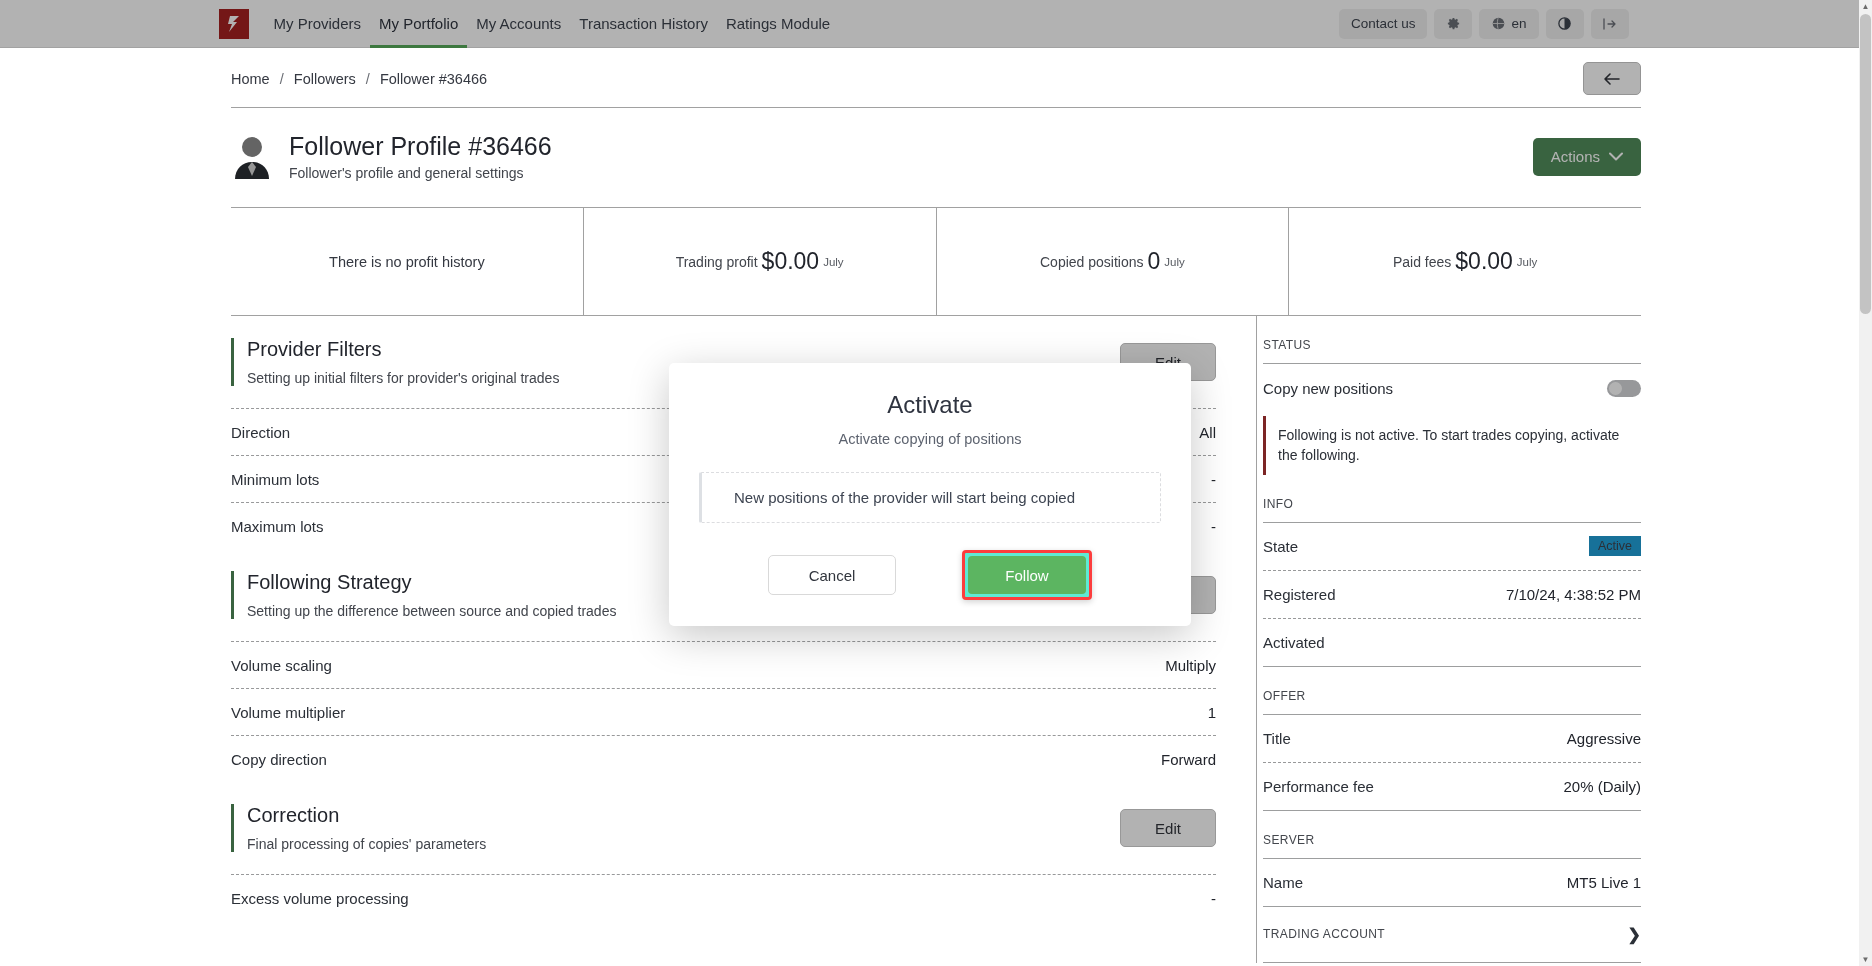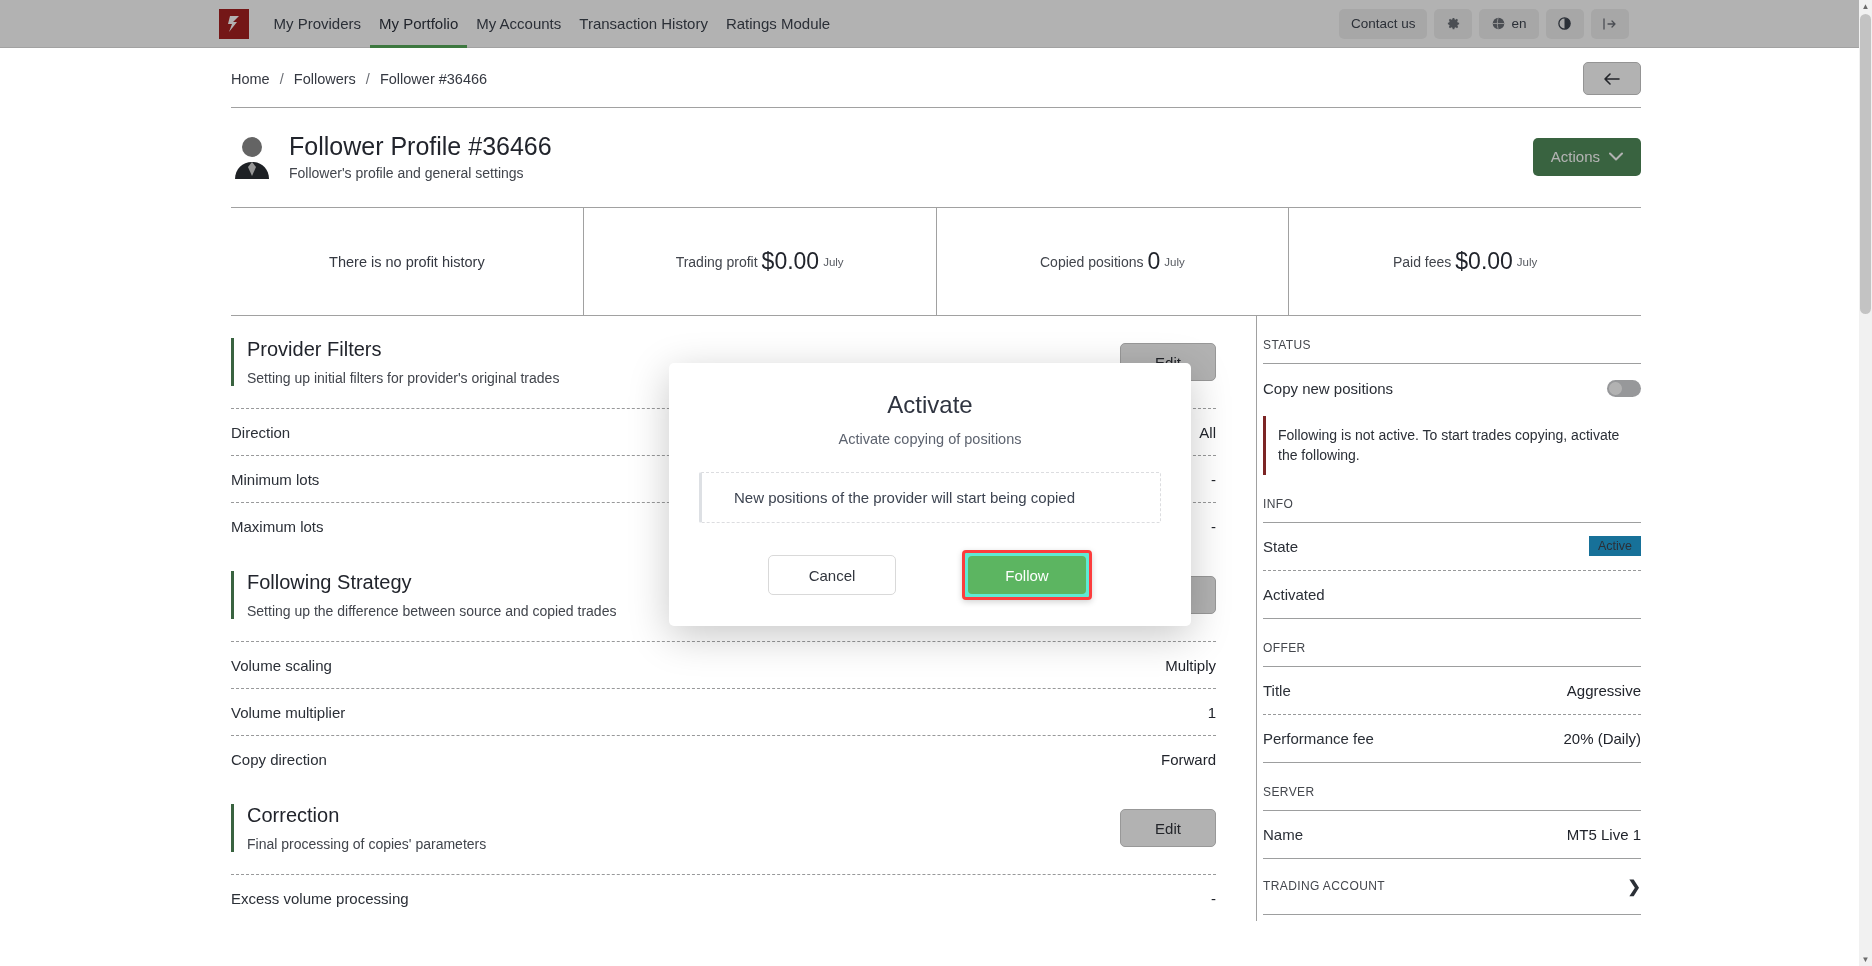--- a/index.html
+++ b/index.html
@@ -528,20 +528,24 @@
             <span class="toggle"></span>
           </div>
           <div class="alert">Following is not active. To start trades copying, activate the following.</div>
 
           <div class="side-group-title">INFO</div>
           <div class="side-divider"></div>
           <div class="side-row">
             <span class="side-key">State</span>
             <span class="badge">Active</span>
           </div>
+          <div class="side-row">
+            <span class="side-key">Registered</span>
+            <span class="side-val">7/10/24, 4:38:52 PM</span>
+          </div>
           <div class="side-row solid">
             <span class="side-key">Activated</span>
             <span class="side-val"></span>
           </div>
 
           <div class="side-group-title">OFFER</div>
           <div class="side-divider"></div>
           <div class="side-row">
             <span class="side-key">Title</span>
             <span class="side-val">Aggressive</span>

